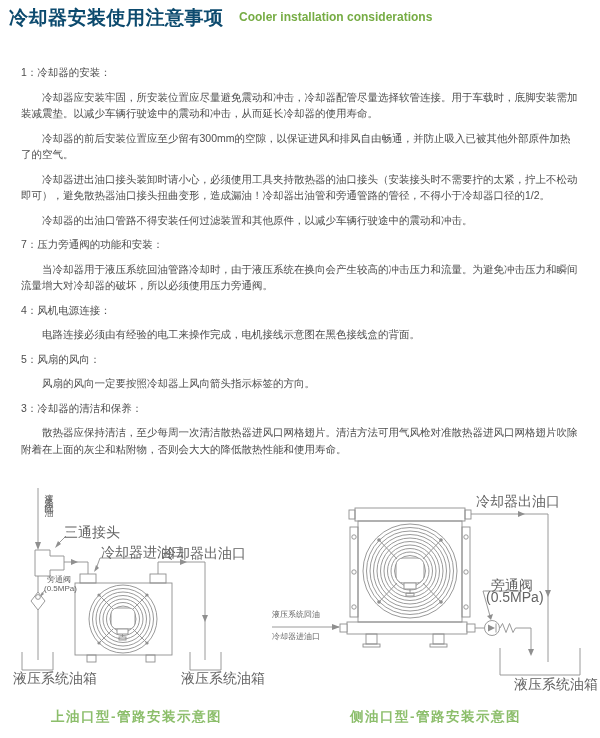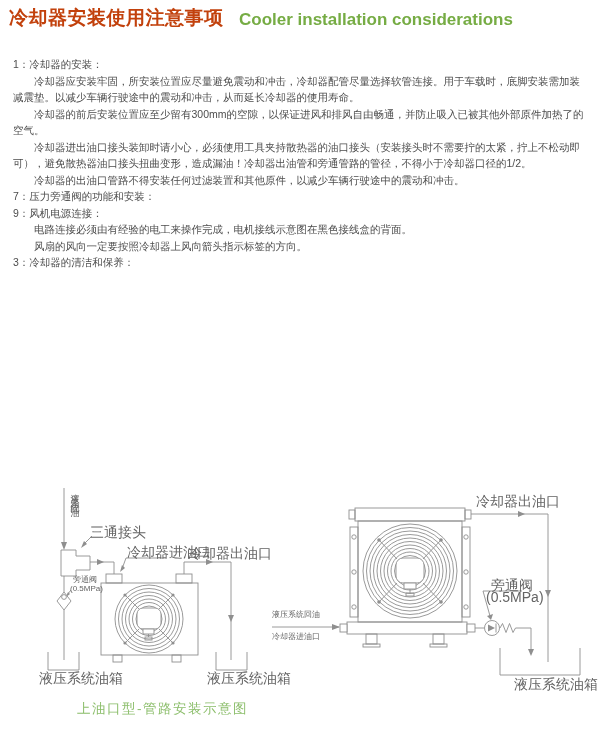--- a/index.html
+++ b/index.html
@@ -1,56 +1,59 @@
 <!DOCTYPE html>
 <html><head>
 <meta charset="utf-8">
 <style>
   html,body{margin:0;padding:0;background:#ffffff;}
   .page{position:relative;width:600px;height:738px;background:#fff;overflow:hidden;
         font-family:"Liberation Sans",sans-serif;}
   .hdr-zh{position:absolute;left:9px;top:5px;font-family:"DejaVu Serif",serif;
-        font-weight:bold;font-size:19px;letter-spacing:0.5px;color:#c2410c;}
-  .hdr-en{position:absolute;left:239px;top:10px;font-size:17px;font-weight:600;color:#76ac44;}
+        font-weight:bold;font-size:19px;letter-spacing:0.5px;color:#0c4a6e;}
+  .hdr-en{position:absolute;left:239px;top:10px;font-size:12px;font-weight:600;color:#76ac44;}
   .content{position:absolute;left:0;top:56px;width:600px;box-sizing:border-box;
         padding:0 13px;font-size:10.5px;line-height:16.5px;color:#4d4d4d;}
-  .content p{margin:0;}
+  .content p{margin:8px;}
   .content p.ind{text-indent:2em;}
   .fig{position:absolute;top:480px;height:258px;}
-  #figL{left:0;width:300px;margin-left:26px;}
+  #figL{left:0;width:300px;}
   #figR{left:270px;width:330px;}
   .fig svg{position:absolute;left:0;top:0;}
   .dlabel{position:absolute;font-size:14px;color:#646464;white-space:nowrap;line-height:10px;}
   .sm{font-size:8px;}
   .vlabel{writing-mode:vertical-lr;text-orientation:upright;letter-spacing:3px;font-size:9px;}
-  .caption{position:absolute;top:220px;font-size:13.5px;font-weight:normal;
+  .caption{position:absolute;top:228px;font-size:13.5px;font-weight:bold;
         color:#8cbe6b;letter-spacing:1.5px;white-space:nowrap;}
   .art{stroke:#8f8f8f;stroke-width:0.9;fill:none;}
   .artf{fill:#8f8f8f;stroke:none;}
   .artw{stroke:#8f8f8f;stroke-width:0.9;fill:#ffffff;}
 </style>
 </head>
 <body>
 
 <div class="page">
 
   <div class="hdr-zh">冷却器安装使用注意事项</div>
   <div class="hdr-en">Cooler installation considerations</div>
 
   <div class="content">
     <p>1：冷却器的安装：</p>
     <p class="ind">冷却器应安装牢固，所安装位置应尽量避免震动和冲击，冷却器配管尽量选择软管连接。用于车载时，底脚安装需加装减震垫。以减少车辆行驶途中的震动和冲击，从而延长冷却器的使用寿命。</p>
     <p class="ind">冷却器的前后安装位置应至少留有300mm的空隙，以保证进风和排风自由畅通，并防止吸入已被其他外部原件加热了的空气。</p>
     <p class="ind">冷却器进出油口接头装卸时请小心，必须使用工具夹持散热器的油口接头（安装接头时不需要拧的太紧，拧上不松动即可），避免散热器油口接头扭曲变形，造成漏油！冷却器出油管和旁通管路的管径，不得小于冷却器口径的1/2。</p>
     <p class="ind">冷却器的出油口管路不得安装任何过滤装置和其他原件，以减少车辆行驶途中的震动和冲击。</p>
     <p>7：压力旁通阀的功能和安装：</p>
-    <p>9：风机电源连接：</p>
+    <p class="ind">当冷却器用于液压系统回油管路冷却时，由于液压系统在换向会产生较高的冲击压力和流量。为避免冲击压力和瞬间流量增大对冷却器的破坏，所以必须使用压力旁通阀。</p>
+    <p>4：风机电源连接：</p>
     <p class="ind">电路连接必须由有经验的电工来操作完成，电机接线示意图在黑色接线盒的背面。</p>
+    <p>5：风扇的风向：</p>
     <p class="ind">风扇的风向一定要按照冷却器上风向箭头指示标签的方向。</p>
     <p>3：冷却器的清洁和保养：</p>
+    <p class="ind">散热器应保持清洁，至少每周一次清洁散热器进风口网格翅片。清洁方法可用气风枪对准散热器进风口网格翅片吹除附着在上面的灰尘和粘附物，否则会大大的降低散热性能和使用寿命。</p>
   </div>
 
   <div class="fig" id="figL">
     <svg width="300" height="240" viewBox="0 0 300 240">
       <g>
         <line class="art" x1="38" y1="8" x2="38" y2="63"></line>
         <polygon class="artf" points="35,62 41,62 38,70"></polygon>
       </g>
       <polygon class="artw" points="35,70 50,70 50,76 64,76 64,90 50,90 50,96 35,96"></polygon>
       <g>
@@ -199,15 +202,16 @@
         <polygon class="artf" points="258,169 264,169 261,176"></polygon>
       </g>
       <path class="art" d="M230,168 V195 H310 V168"></path>
     </svg>
     <div class="dlabel" style="left:206px;top:16px;">冷却器出油口</div>
     <div class="dlabel sm" style="left:2px;top:130px;">液压系统回油</div>
     <div class="dlabel sm" style="left:2px;top:152px;">冷却器进油口</div>
     <div class="dlabel" style="left:221px;top:100px;">旁通阀</div>
     <div class="dlabel" style="left:216px;top:112px;">(0.5MPa)</div>
     <div class="dlabel" style="left:244px;top:199px;">液压系统油箱</div>
+    <div class="caption" style="left:80px;">侧油口型-管路安装示意图</div>
   </div>
 
 </div>
 
 </body></html>

